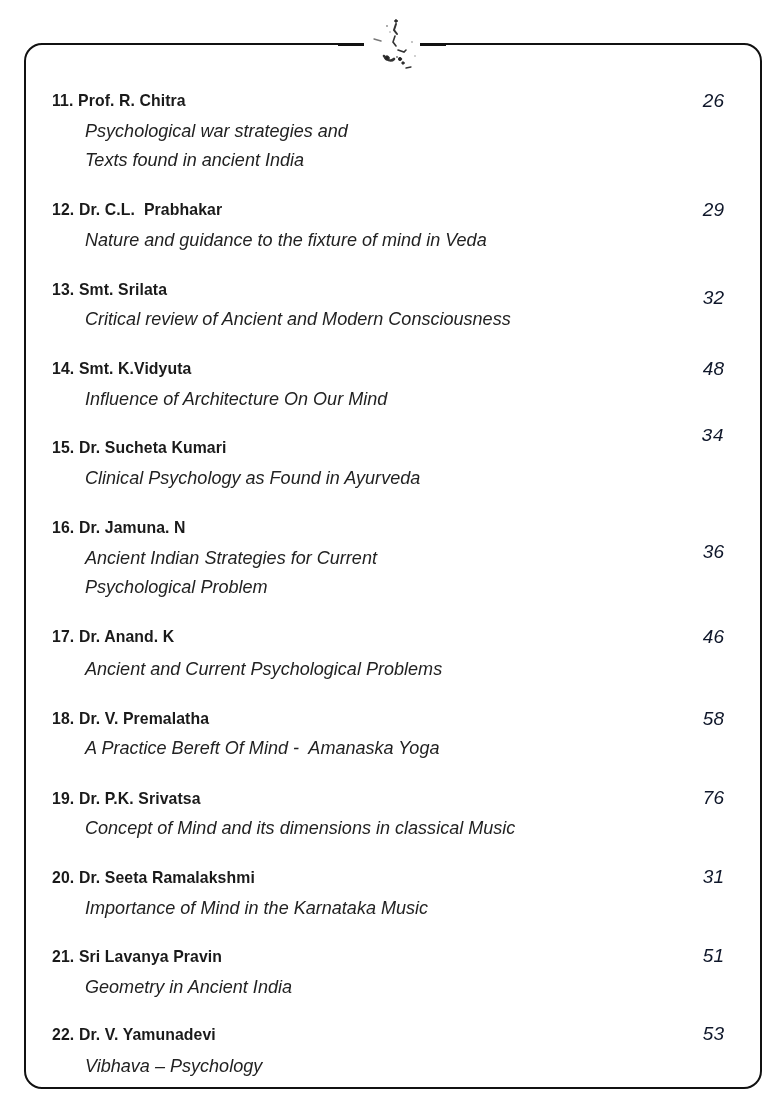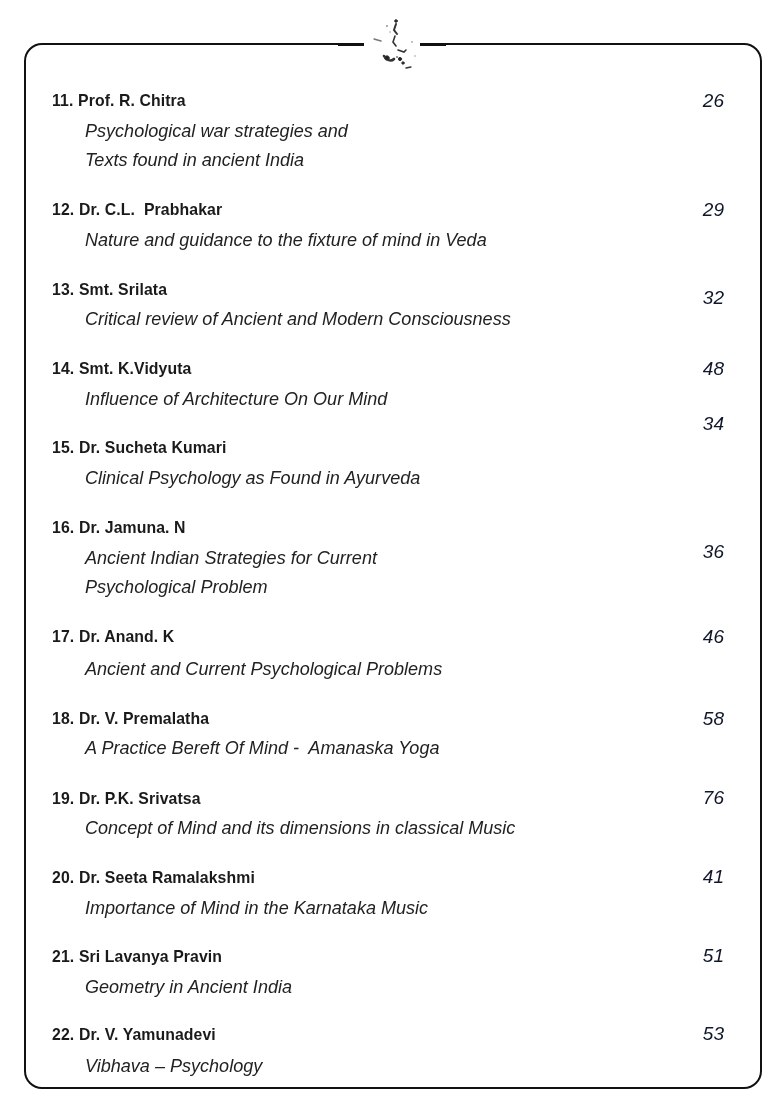--- a/index.html
+++ b/index.html
@@ -143,21 +143,21 @@
     <span class="num">14.</span><span>Smt. K.Vidyuta</span>
   </div>
   <div class="page-num" style="top:357px;">48</div>
   <div class="title-line" style="top:386px;">Influence of Architecture On Our Mind</div>
 </div>
 
 <div class="entry">
   <div class="author-line" style="top:436px;">
     <span class="num">15.</span><span>Dr. Sucheta Kumari</span>
   </div>
-  <div class="page-num" style="top:412px;">34</div>
+  <div class="page-num" style="top:424px;font-family:Liberation Mono, monospace;">34</div>
   <div class="title-line" style="top:465px;">Clinical Psychology as Found in Ayurveda</div>
 </div>
 
 <div class="entry">
   <div class="author-line" style="top:516px;">
     <span class="num">16.</span><span>Dr. Jamuna. N</span>
   </div>
   <div class="page-num" style="top:516px;margin-top:24px;">36</div>
   <div class="title-line" style="top:545px;">Ancient Indian Strategies for Current</div>
   <div class="title-line" style="top:574px;">Psychological Problem</div>
@@ -184,21 +184,21 @@
     <span class="num">19.</span><span>Dr. P.K. Srivatsa</span>
   </div>
   <div class="page-num" style="top:786px;">76</div>
   <div class="title-line" style="top:815px;">Concept of Mind and its dimensions in classical Music</div>
 </div>
 
 <div class="entry">
   <div class="author-line" style="top:866px;">
     <span class="num">20.</span><span>Dr. Seeta Ramalakshmi</span>
   </div>
-  <div class="page-num" style="top:865px;">41</div>
+  <div class="page-num" style="top:865px;">31</div>
   <div class="title-line" style="top:895px;">Importance of Mind in the Karnataka Music</div>
 </div>
 
 <div class="entry">
   <div class="author-line" style="top:945px;">
     <span class="num">21.</span><span>Sri Lavanya Pravin</span>
   </div>
   <div class="page-num" style="top:944px;text-align:center;">51</div>
   <div class="title-line" style="top:974px;">Geometry in Ancient India</div>
 </div>

